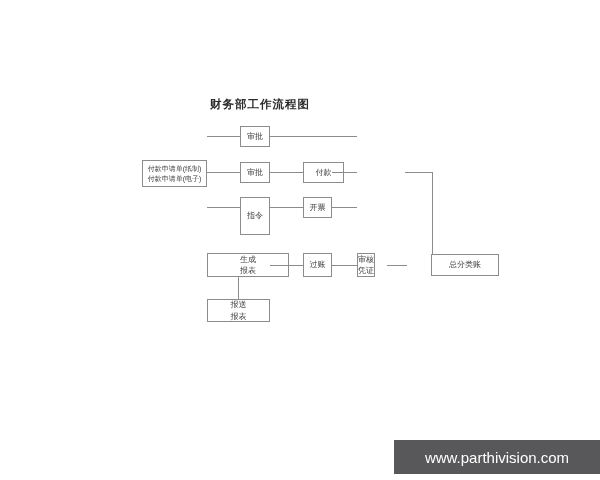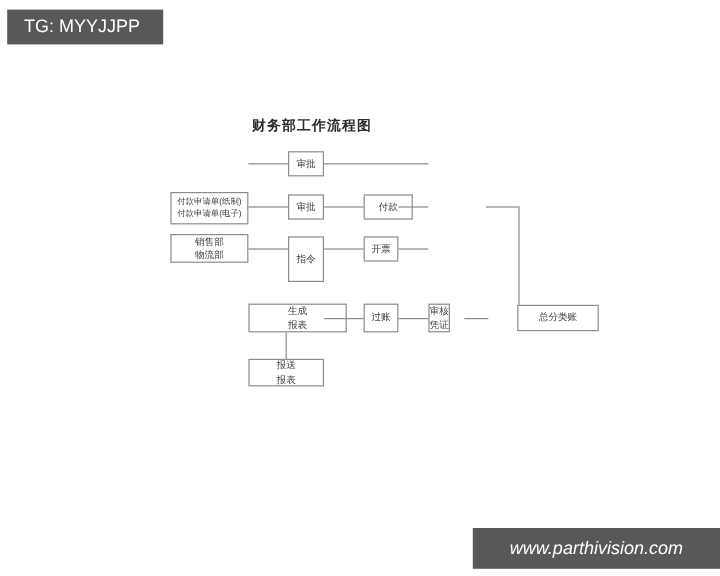--- a/index.html
+++ b/index.html
@@ -24,21 +24,20 @@
     width: 130px; height: 29px;
     font-size: 15px;
     padding-left: 14px;
     box-sizing: border-box;
   }
   .badge-bottom {
     left: 394px; top: 440px;
     width: 206px; height: 34px;
     font-size: 15px;
     justify-content: center;
-    font-style: italic;
   }
   
   .title {
     position: absolute;
     left: 210px; top: 97px;
     width: 180px;
     text-align: left;
     font-size: 11.5px;
     font-weight: bold;
     color: #2b2b2b;
@@ -96,33 +95,28 @@
   #c-r4a  { left:270px; top:265px; width:33px; }
   #c-r4b  { left:332px; top:265px; width:25px; }
   #c-r4c  { left:387px; top:265px; width:20px; }
   #c-vsub { left:238px; top:277px; height:22px; }
 </style>
 </head>
 <body>
 
 <div class="stage">
 
-  <div class="badge badge-top">
-    <span>TG: MYYJJPP</span>
-  </div>
 
   <div class="title">财务部工作流程图</div>
 
   <div class="node" id="n-appr1">审批</div>
   <div class="node small-text" id="n-payreq">付款申请单(纸制)
 付款申请单(电子)</div>
   <div class="node" id="n-appr2">审批</div>
   <div class="node" id="n-payment">付款</div>
-  <div class="node" id="n-sales">销售部
-物流部</div>
   <div class="node" id="n-instr">指令</div>
   <div class="node" id="n-invoice">开票</div>
   <div class="node" id="n-genrep">生成
 报表</div>
   <div class="node" id="n-posting">过账</div>
   <div class="node" id="n-audit">审核
 凭证</div>
   <div class="node" id="n-ledger">总分类账</div>
   <div class="node" id="n-submit">报送
 报表</div>

